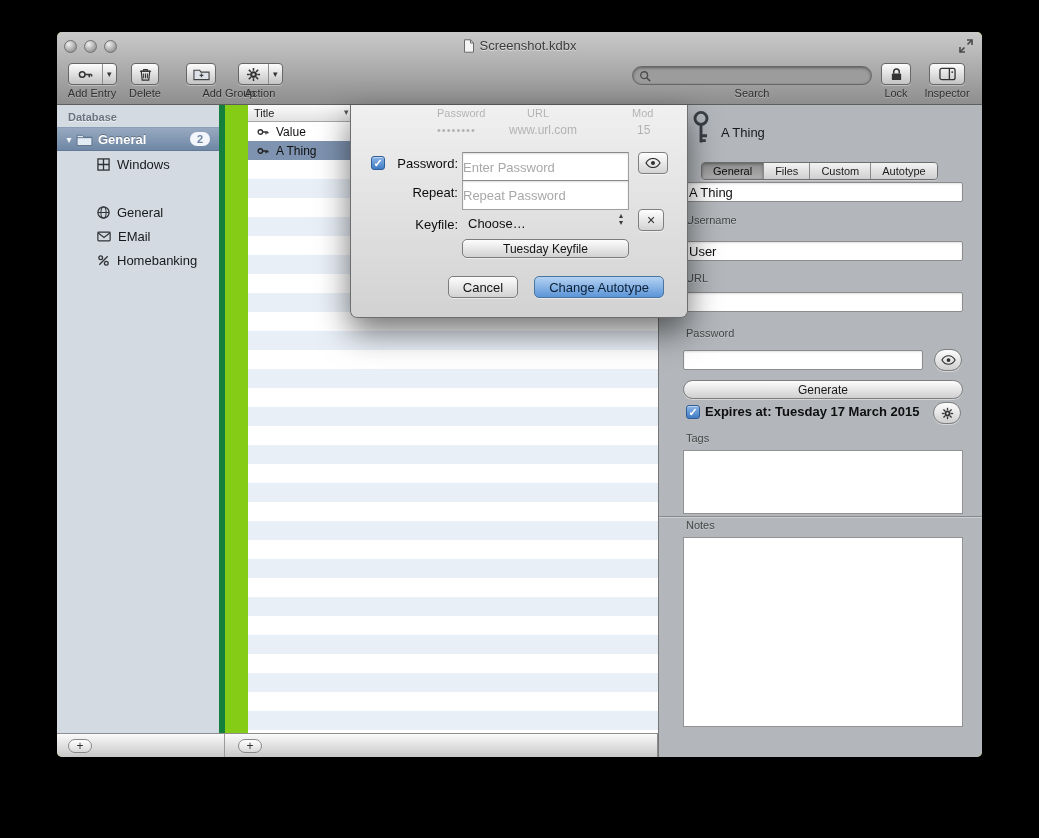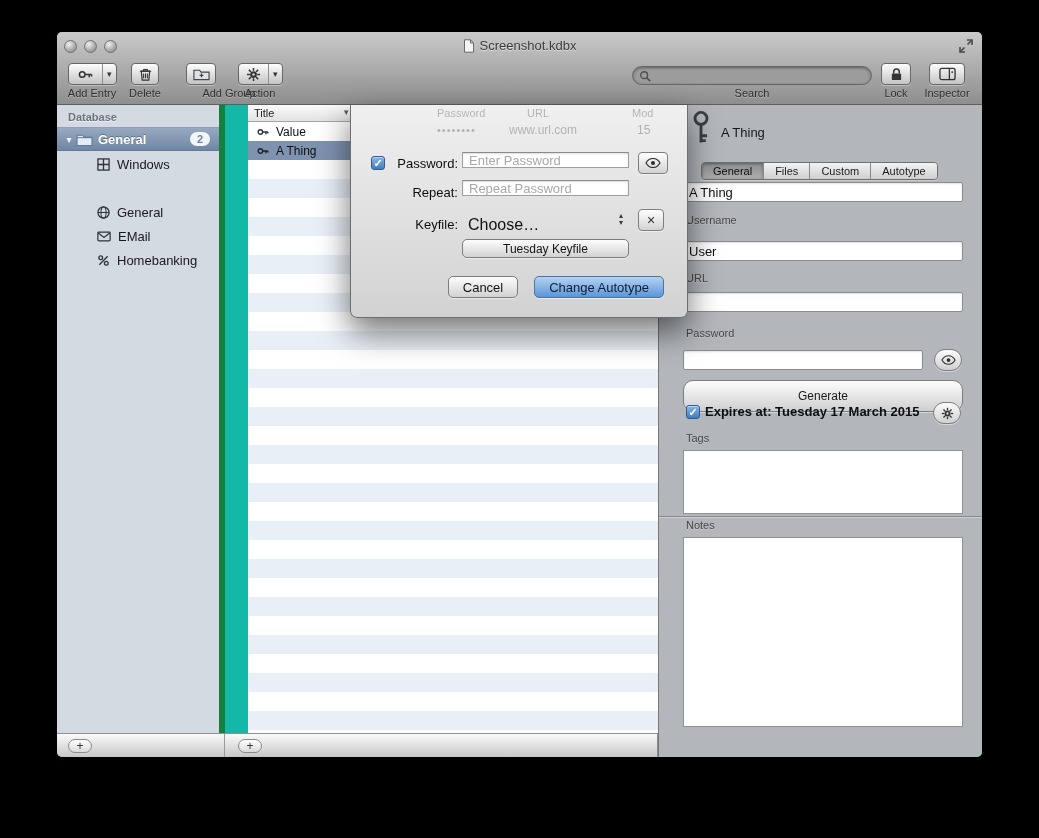--- a/index.html
+++ b/index.html
@@ -1,19 +1,19 @@
 <!DOCTYPE html>
 <html><head>
 <meta charset="utf-8">
 <style>
   html,body{margin:0;padding:0;}
   body{font-family:"Liberation Sans",sans-serif;background:#000;}
   #screen{position:relative;width:1039px;height:838px;background:#000;overflow:hidden;}
   #window{position:absolute;left:57px;top:32px;width:925px;height:725px;border-radius:5px;overflow:hidden;
-          background:#14b8a6;box-shadow:0 22px 55px rgba(0,0,0,.85);}
+          background:#84cc16;box-shadow:0 22px 55px rgba(0,0,0,.85);}
   .abs{position:absolute;}
 
   
   .header-bg{position:absolute;left:0;top:0;width:100%;height:73px;
              background:linear-gradient(#cacaca,#8e8e8e);border-bottom:1px solid #5e5e5e;box-sizing:border-box;}
   .tl{position:absolute;top:8px;width:13px;height:13px;border-radius:50%;box-sizing:border-box;
       background:radial-gradient(circle at 35% 30%,#f0f0f0,#9d9d9d 70%,#868686);border:1px solid #727272;}
   .title-group{position:absolute;left:0;top:6px;width:100%;display:flex;justify-content:center;align-items:center;gap:5px;
                color:#3a3a3a;font-size:13px;text-shadow:0 1px 0 rgba(255,255,255,.5);}
   .fullscreen{position:absolute;right:9px;top:7px;width:14px;height:14px;}
@@ -58,23 +58,23 @@
   .row .keyicon{margin-left:9px;}
   .row .rtitle{margin-left:7px;}
   .ruser{position:absolute;left:114px;}
 
   
   .sheet{position:absolute;left:293px;top:73px;width:338px;height:213px;z-index:20;box-sizing:border-box;
          background:linear-gradient(#f0f0f0,#d2d2d2);border:1px solid #6e6e6e;border-top:none;
          border-radius:0 0 7px 7px;box-shadow:0 14px 32px rgba(0,0,0,.55);}
   .ghost{position:absolute;opacity:.28;color:#15151a;white-space:nowrap;}
   .slabel{position:absolute;width:70px;text-align:right;font-size:13px;color:#0d0d0d;}
-  .sfield{position:absolute;left:111px;width:167px;height:16px;box-sizing:border-box;background:#fff;
+  .sfield{position:absolute;left:111px;width:167px;height:30px;box-sizing:border-box;background:#fff;
           border:1px solid #9f9f9f;border-top-color:#8a8a8a;box-shadow:inset 0 1px 2px rgba(0,0,0,.14);
-          font-size:13px;padding:0 6px;font-family:inherit;color:#111;border-radius:1px;}
+          font-size:13px;padding:0 0;font-family:inherit;color:#111;border-radius:1px;}
   .sfield::placeholder{color:#a8a8a8;}
   .sq-btn{position:absolute;box-sizing:border-box;border:1px solid #7f7f7f;border-radius:4px;
           background:linear-gradient(#fefefe,#d3d3d3);display:flex;align-items:center;justify-content:center;
           box-shadow:0 1px 0 rgba(255,255,255,.5);}
   .push-btn{position:absolute;box-sizing:border-box;border:1px solid #7c7c7c;border-radius:5px;
             background:linear-gradient(#fdfdfd,#d2d2d2);display:flex;align-items:center;justify-content:center;
             font-size:13px;color:#141414;box-shadow:0 1px 0 rgba(255,255,255,.5);}
   .default-btn{background:linear-gradient(#b4d2f2,#5c95d8);border-color:#49769f;color:#0b1f35;}
   .cb{box-sizing:border-box;width:14px;height:14px;border-radius:3px;border:1px solid #2d5c97;
       background:linear-gradient(#8cb6e6,#3f7cc4);color:#fff;font-size:11px;font-weight:bold;line-height:12px;
@@ -88,21 +88,21 @@
   .ientry-title{position:absolute;left:62px;top:20px;font-size:13px;color:#17181a;}
   .tabs{position:absolute;left:42px;top:57px;height:18px;display:flex;border:1px solid #6e6e6e;border-radius:4px;
         overflow:hidden;font-size:11px;color:#1b1b1b;box-shadow:0 1px 0 rgba(255,255,255,.3);box-sizing:border-box;}
   .tab{padding:0 11px;line-height:16px;background:linear-gradient(#f3f3f3,#cfcfcf);border-left:1px solid #8a8a8a;}
   .tab:first-child{border-left:none;}
   .tab.active{background:linear-gradient(#8d8d8d,#aeaeae);box-shadow:inset 0 1px 3px rgba(0,0,0,.35);color:#0c0c0c;}
   .ilabel{position:absolute;left:27px;font-size:11px;color:#454545;text-shadow:0 1px 0 rgba(255,255,255,.25);}
   .ifield{position:absolute;left:24px;width:280px;height:20px;box-sizing:border-box;background:#fff;
           border:1px solid #8c8c8c;border-radius:2px;box-shadow:inset 0 1px 2px rgba(0,0,0,.12);
           font-size:13px;padding:0 5px;font-family:inherit;color:#101010;}
-  .capsule-btn{position:absolute;left:24px;width:280px;height:32px;box-sizing:border-box;border-radius:10px;
+  .capsule-btn{position:absolute;left:24px;width:280px;height:19px;box-sizing:border-box;border-radius:10px;
                border:1px solid #7d7d7d;background:linear-gradient(#fdfdfd,#cfcfcf);font-size:12px;color:#191919;
                display:flex;align-items:center;justify-content:center;box-shadow:0 1px 0 rgba(255,255,255,.45);}
   .oval-btn{position:absolute;width:28px;height:22px;box-sizing:border-box;border-radius:11px;
             border:1px solid #7d7d7d;background:linear-gradient(#fdfdfd,#cfcfcf);
             display:flex;align-items:center;justify-content:center;box-shadow:0 1px 0 rgba(255,255,255,.45);}
   .expires-label{position:absolute;left:46px;top:299px;font-size:13px;font-weight:bold;color:#0e0e0e;}
   .ibox{position:absolute;left:24px;width:280px;box-sizing:border-box;background:#fff;border:1px solid #929292;
         resize:none;outline:none;font-family:inherit;font-size:12px;padding:3px;}
   .idivider{position:absolute;left:0;top:411px;width:100%;height:1px;background:#898989;
             box-shadow:0 1px 0 rgba(255,255,255,.35);}
@@ -403,21 +403,21 @@
               <path d="M1 5C3 1.5 6 .5 8 .5S13 1.5 15 5C13 8.5 10 9.5 8 9.5S3 8.5 1 5z" fill="none" stroke="#2f2f2f" stroke-width="1.2"></path>
               <circle cx="8" cy="5" r="2" fill="#2f2f2f"></circle>
             </svg>
         </span>
       </div>
 
       <span class="slabel" style="left:37px;top:80px;">Repeat:</span>
       <input class="sfield" style="top: 75px;" type="text" placeholder="Repeat Password">
 
       <span class="slabel" style="left:37px;top:112px;">Keyfile:</span>
-      <span class="abs" style="left:117px;top:111px;font-size:16px;color:#111;">Choose…</span>
+      <span class="abs" style="left:117px;top:111px;font-size:13px;color:#111;">Choose…</span>
       <span class="stepper" style="left:268px;top:107px;">
         <span>▴</span>
         <span>▾</span>
       </span>
       <div class="sq-btn" style="left:287px;top:104px;width:26px;height:22px;font-size:14px;color:#2c2c2c;">
         <span>×</span>
       </div>
 
       <div class="push-btn" style="left:111px;top:134px;width:167px;height:19px;font-size:12px;">Tuesday Keyfile</div>
 

